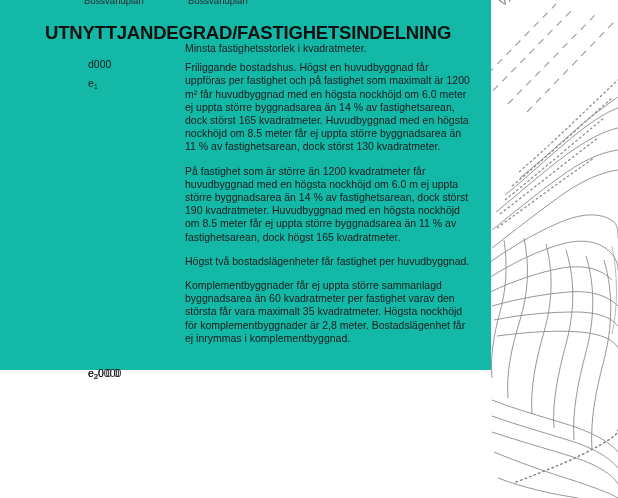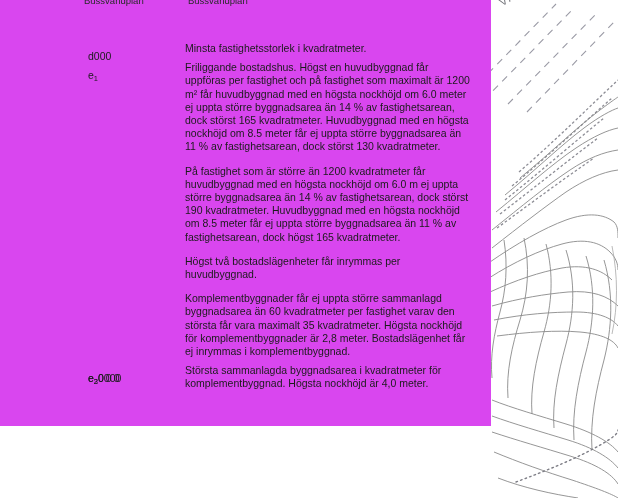--- a/index.html
+++ b/index.html
@@ -67,22 +67,22 @@
     transform-origin: left top;
     white-space: nowrap;
     z-index: 2;
   }
 
   
   #doc-panel {
     position: absolute;
     left: 0; top: 0;
     width: 491px;
-    height: 426px;
-    background: #d946ef;
+    height: 370px;
+    background: #14b8a6;
     z-index: 3;
   }
 
   
   .bus-label {
     position: absolute;
     top: -5px;
     font-size: 9.5px;
     color: #2a2a2a;
     white-space: nowrap;
@@ -111,21 +111,21 @@
   }
   .legend-row {
     position: relative;
     display: block;
     padding: 0 0 0 0;
     margin-bottom: 6px;
   }
   .legend-code {
     position: absolute;
     left: 88px;
-    top: 8px;
+    top: 16px;
     width: 92px;
     font-size: 10.5px;
     color: #1b1b1b;
     white-space: nowrap;
     font-family: "Liberation Sans", sans-serif;
   }
   .legend-code sub {
     font-size: 7.5px;
     vertical-align: baseline;
     position: relative;
@@ -209,47 +209,45 @@
       </g>
     </svg>
     <div id="map-label-varmdo">VÄRMDÖ</div>
   </div>
 
   <div id="doc-panel">
 
     <div id="bus-label-left" class="bus-label">Bussvändplan</div>
     <div id="bus-label-right" class="bus-label">Bussvändplan</div>
 
+    <div id="page-title">UTNYTTJANDEGRAD/FASTIGHETSINDELNING</div>
 
     <div id="legend-list">
 
       <div class="legend-row">
         <div class="legend-code"><span>d000</span></div>
         <div class="legend-desc">
           <p>Minsta fastighetsstorlek i kvadratmeter.</p>
         </div>
       </div>
 
       <div class="legend-row">
         <div class="legend-code"><span>e</span><sub class="gap">1</sub></div>
         <div class="legend-desc">
           <p>Friliggande bostadshus. Högst en huvudbyggnad får uppföras per fastighet och på fastighet som maximalt är 1200 m² får huvudbyggnad med en högsta nockhöjd om 6.0 meter ej uppta större byggnadsarea än 14 % av fastighetsarean, dock störst 165 kvadratmeter. Huvudbyggnad med en högsta nockhöjd om 8.5 meter får ej uppta större byggnadsarea än 11 % av fastighetsarean, dock störst 130 kvadratmeter.</p>
           <p>På fastighet som är större än 1200 kvadratmeter får huvudbyggnad med en högsta nockhöjd om 6.0 m ej uppta större byggnadsarea än 14 % av fastighetsarean, dock störst 190 kvadratmeter. Huvudbyggnad med en högsta nockhöjd om 8.5 meter får ej uppta större byggnadsarea än 11 % av fastighetsarean, dock högst 165 kvadratmeter.</p>
-          <p>Högst två bostadslägenheter får inrymmas per huvudbyggnad.</p>
+          <p>Högst två bostadslägenheter får fastighet per huvudbyggnad.</p>
           <p>Komplementbyggnader får ej uppta större sammanlagd byggnadsarea än 60 kvadratmeter per fastighet varav den största får vara maximalt 35 kvadratmeter. Högsta nockhöjd för komplementbyggnader är 2,8 meter. Bostadslägenhet får ej inrymmas i komplementbyggnad.</p>
         </div>
       </div>
 
       <div class="legend-row">
         <div class="legend-code"><span>e</span><sub>2</sub><span>0000</span></div>
       </div>
 
       <div class="legend-row">
         <div class="legend-code"><span>e</span><sub>3</sub><span class="gap">000</span></div>
-        <div class="legend-desc">
-          <p>Största sammanlagda byggnadsarea i kvadratmeter för komplementbyggnad. Högsta nockhöjd är 4,0 meter.</p>
-        </div>
       </div>
 
 
     </div>
   </div>
 </div>
 
 </body></html>

